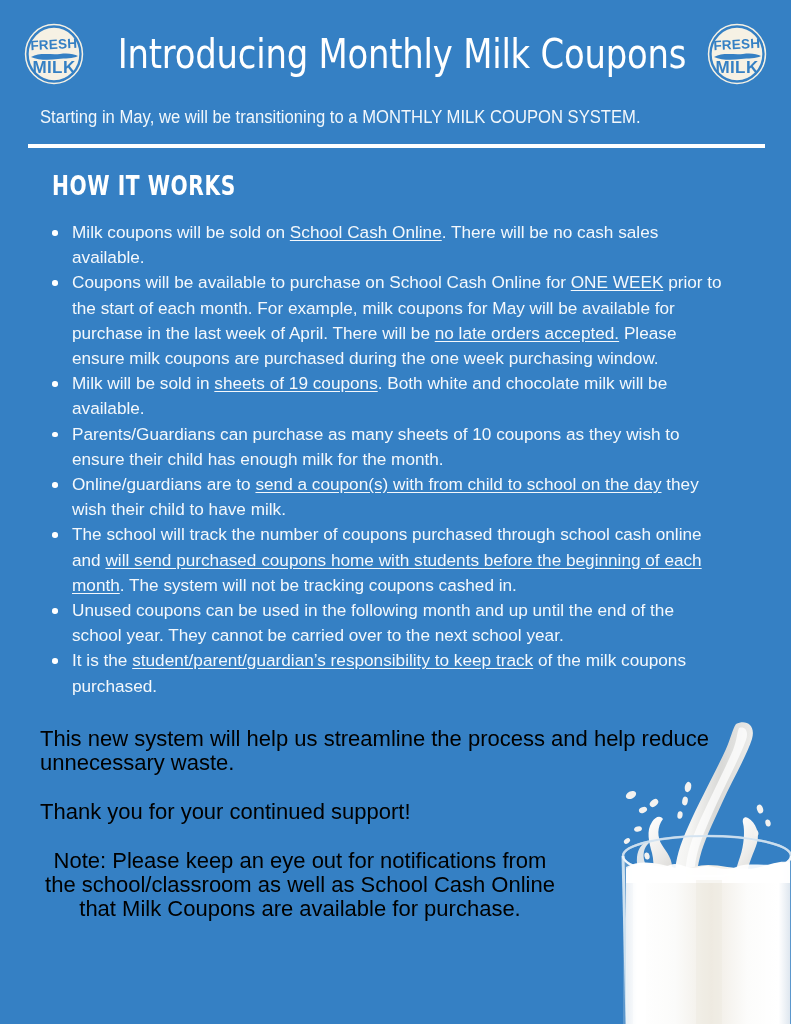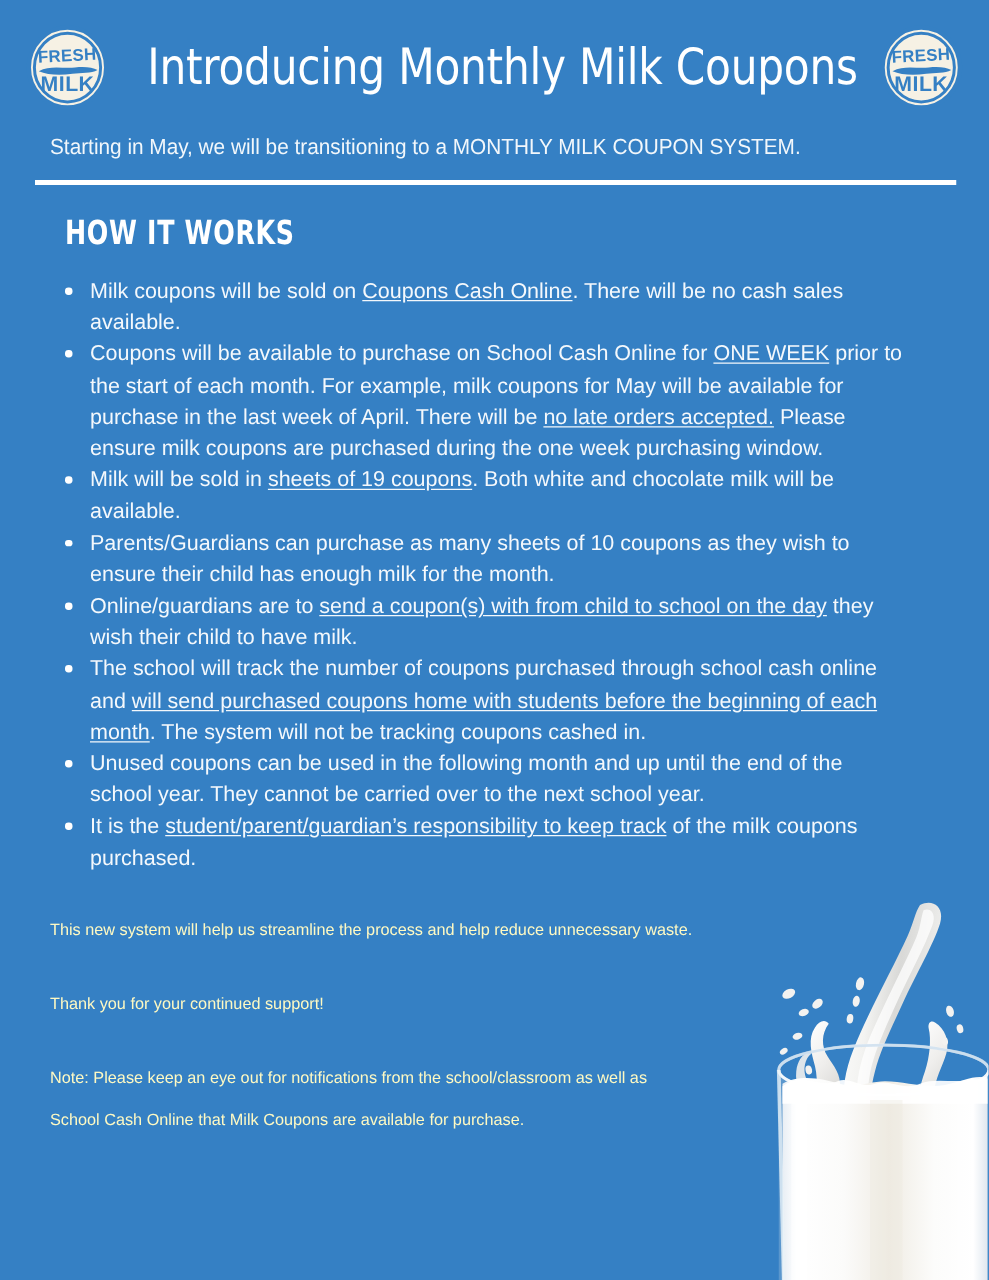--- a/index.html
+++ b/index.html
@@ -126,29 +126,29 @@
     top: 10px;
     width: 5.5px;
     height: 5.5px;
     border-radius: 50%;
     background: #ffffff;
   }
 
   .u { text-decoration: underline; text-underline-offset: 2px; }
 
   .para {
-    font-size: 13px;
-    line-height: 34px;
-    color: #fef9c3;
+    font-size: 22px;
+    line-height: 24px;
+    color: #000000;
     margin: 0;
   }
   .spacer-lg { height: 28px; }
   .spacer-md { height: 25px; }
 
-  #closing-note { width: 520px; }
+  #closing-note { width: 520px; text-align: center; }
   #closing-thanks { width: 560px; }
   #streamline-para { width: 672px; }
 
   
   #milk-art {
     position: absolute;
     left: 600px;
     top: 715px;
     width: 191px;
     height: 309px;
@@ -190,21 +190,21 @@
 
   <div class="subtitle">Starting in May, we will be transitioning to a MONTHLY MILK COUPON SYSTEM.</div>
 
   <div class="divider"></div>
 
   <div class="section-heading">HOW IT WORKS</div>
 
   <div id="content">
 
     <ul class="bullets" id="bullet-list">
-        <li><span>Milk coupons will be sold on </span><span class="u">Coupons Cash Online</span><span>. There will be no cash sales available.</span></li>
+        <li><span>Milk coupons will be sold on </span><span class="u">School Cash Online</span><span>. There will be no cash sales available.</span></li>
         <li><span>Coupons will be available to purchase on School Cash Online for </span><span class="u">ONE WEEK</span><span> prior to the start of each month. For example, milk coupons for May will be available for purchase in the last week of April. There will be </span><span class="u">no late orders accepted.</span><span> Please ensure milk coupons are purchased during the one week purchasing window.</span></li>
         <li><span>Milk will be sold in </span><span class="u">sheets of 19 coupons</span><span>. Both white and chocolate milk will be available.</span></li>
         <li><span>Parents/Guardians can purchase as many sheets of 10 coupons as they wish to ensure their child has enough milk for the month.</span></li>
         <li><span>Online/guardians are to </span><span class="u">send a coupon(s) with from child to school on the day</span><span> they wish their child to have milk.</span></li>
         <li><span>The school will track the number of coupons purchased through school cash online and </span><span class="u">will send purchased coupons home with students before the beginning of each month</span><span>. The system will not be tracking coupons cashed in.</span></li>
         <li><span>Unused coupons can be used in the following month and up until the end of the school year. They cannot be carried over to the next school year.</span></li>
         <li><span>It is the </span><span class="u">student/parent/guardian’s responsibility to keep track</span><span> of the milk coupons purchased.</span></li>
       </ul>
 
     <div class="spacer-lg"></div>

